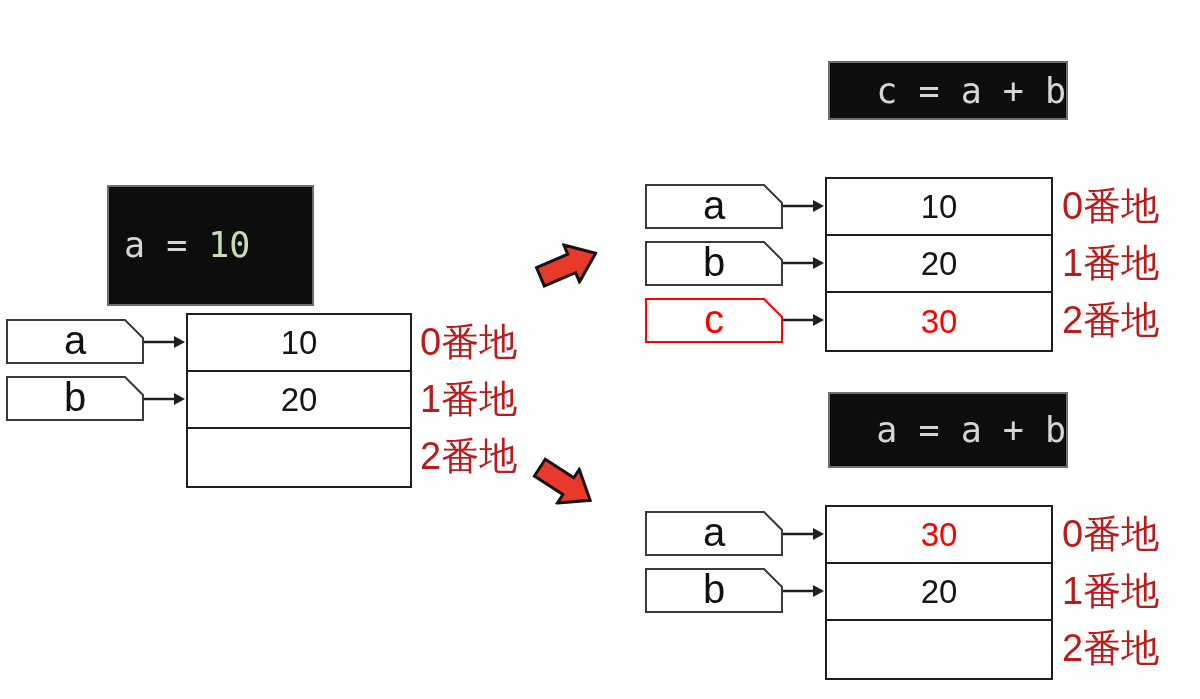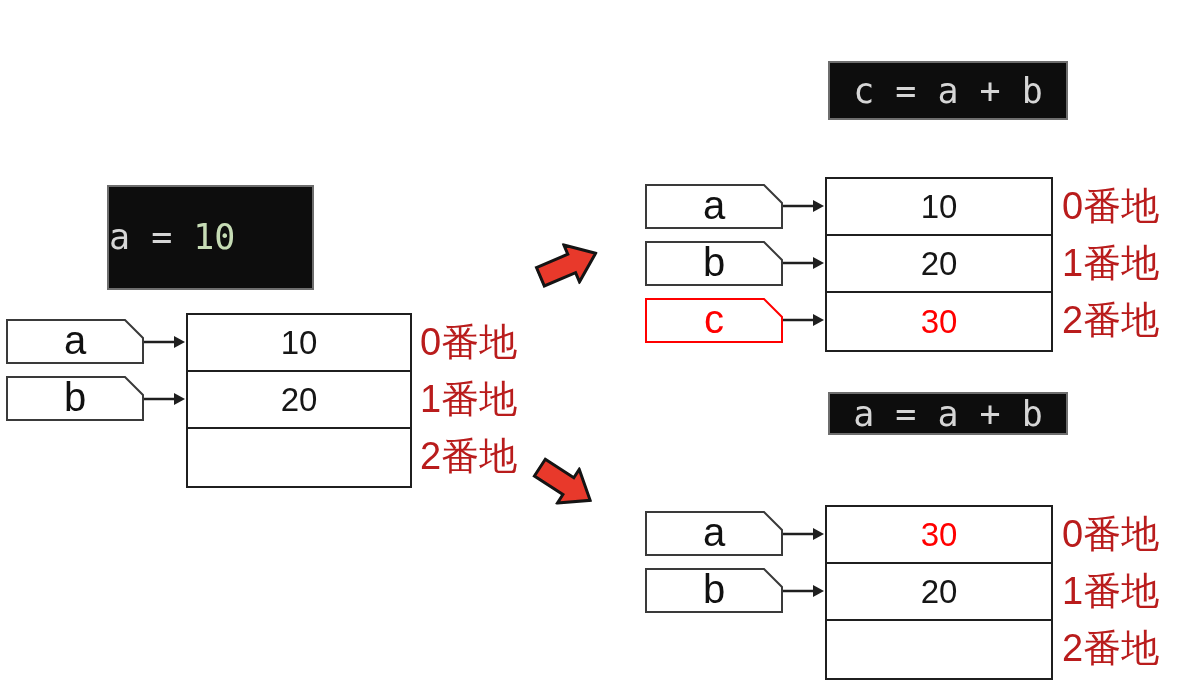--- a/index.html
+++ b/index.html
@@ -7,23 +7,23 @@
     position:relative;width:1200px;height:699px;background:#ffffff;
     font-family:"Liberation Sans",sans-serif;overflow:hidden;
   }
   
   .code-box{
     position:absolute;background:#0d0d0d;border:2px solid #6e6e6e;
     box-sizing:border-box;color:#d6d6d6;
     font-family:"DejaVu Sans Mono","Liberation Mono",monospace;
     display:flex;flex-direction:column;justify-content:center;
   }
-  #code1{left:107px;top:185px;width:207px;height:105px;font-size:35px;line-height:45px;}
-  #code2{left:828px;top:61px;width:240px;height:59px;font-size:35px;align-items:center;}
-  #code3{left:828px;top:392px;width:240px;height:43px;font-size:35px;align-items:center;}
+  #code1{left:107px;top:185px;width:207px;height:121px;font-size:35px;line-height:45px;padding-left:15px;}
+  #code2{left:828px;top:61px;width:240px;height:59px;font-size:35px;align-items:flex-end;}
+  #code3{left:828px;top:392px;width:240px;height:76px;font-size:35px;align-items:flex-end;}
   .code-line{white-space:pre;}
   .tok-num{color:#c6dcb5;}
   
   .tag{position:absolute;width:138px;height:45px;}
   .tag svg{position:absolute;left:0;top:0;display:block;}
   .tag polygon{fill:#ffffff;stroke:#3a3a3a;stroke-width:2;}
   .tag-label{
     position:absolute;left:0;top:0;right:0;bottom:0;
     display:flex;align-items:center;justify-content:center;
     font-size:40px;color:#111111;line-height:1;padding-bottom:3px;

